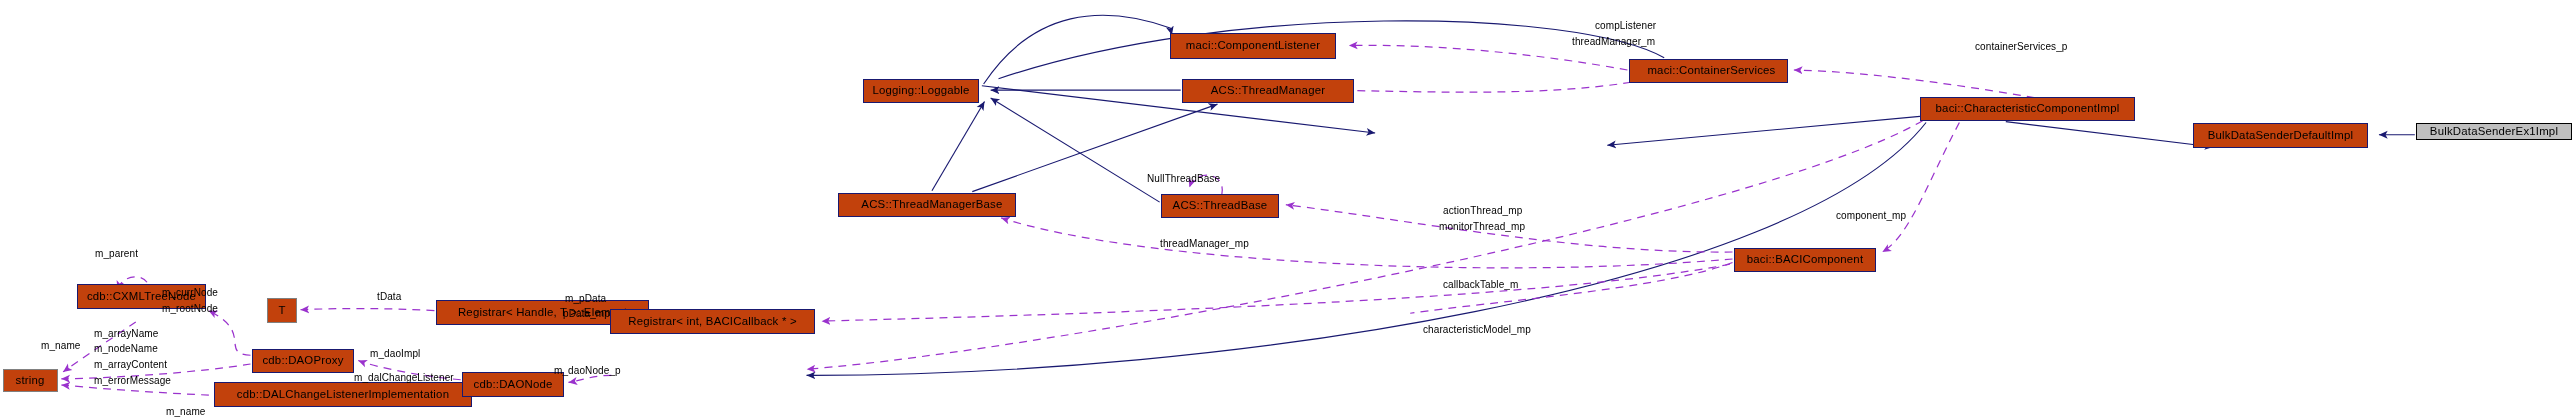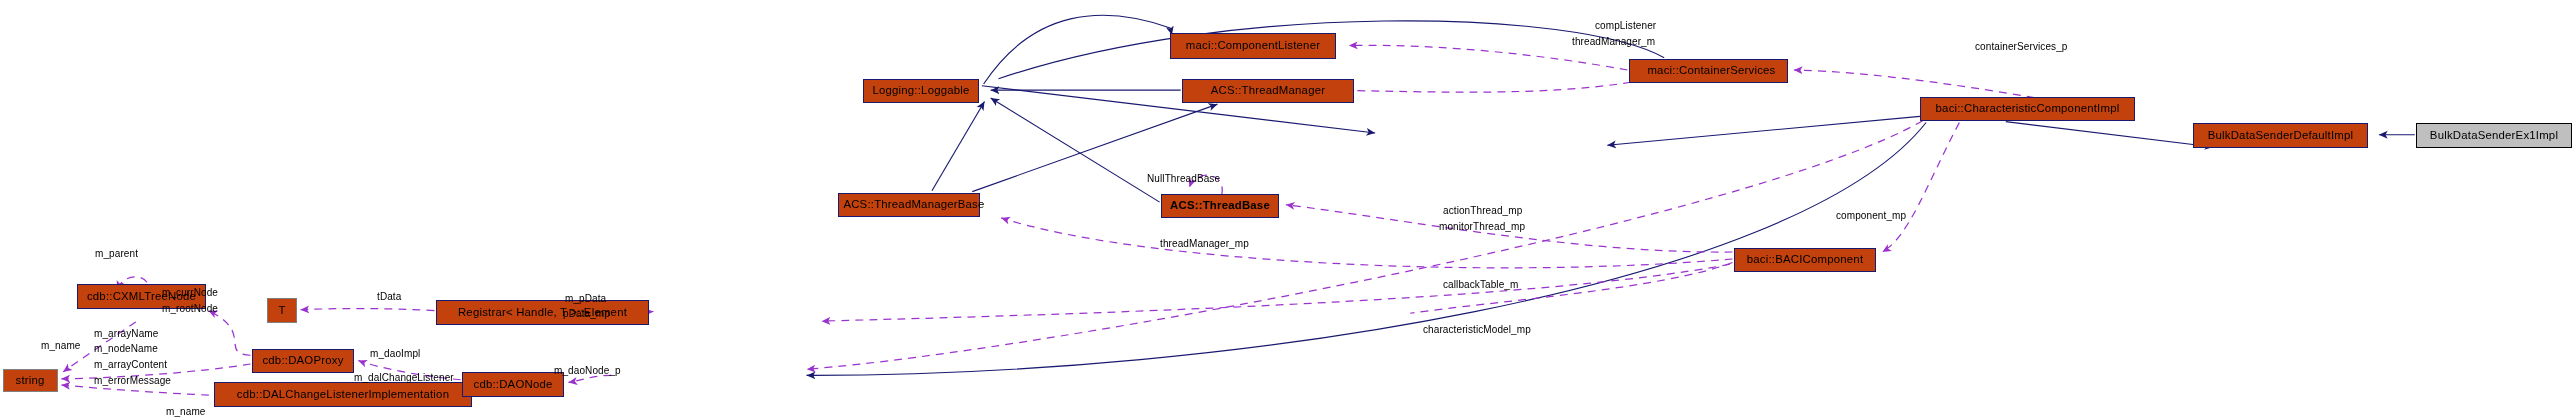--- a/index.html
+++ b/index.html
@@ -159,36 +159,37 @@
 
   <div class="node" style="left:863px;top:79px;width:116px;height:24px;">Logging::Loggable</div>
 
   <div class="node" style="left:1182px;top:79px;width:172px;height:24px;">ACS::ThreadManager</div>
 
   <div class="node" style="left:1629px;top:59px;width:159px;height:24px;padding-left:12px;">maci::ContainerServices</div>
 
 
   <div class="node" style="left:2193px;top:123px;width:175px;height:24.5px;">BulkDataSenderDefaultImpl</div>
 
-  <div class="node highlight" style="left:2416px;top:123px;width:156px;height:25px;">BulkDataSenderEx1Impl</div>
-
-  <div class="node" style="left:838px;top:193px;width:142px;height:24px;padding-left:16px;">ACS::ThreadManagerBase</div>
-
-  <div class="node" style="left:1161px;top:194px;width:118px;height:24px;font-weight:bold;">ACS::ThreadBase</div>
+  <div class="node highlight" style="left:2416px;top:123px;width:156px;height:17px;">BulkDataSenderEx1Impl</div>
+
+  <div class="node" style="left:838px;top:193px;width:178px;height:24px;padding-left:16px;">ACS::ThreadManagerBase</div>
+
+  <div class="node" style="left:1161px;top:194px;width:118px;height:24px;">ACS::ThreadBase</div>
 
   <div class="node" style="left:1920px;top:97px;width:215px;height:24px;">baci::CharacteristicComponentImpl</div>
 
   <div class="node" style="left:1734px;top:248px;width:142px;height:24px;">baci::BACIComponent</div>
 
   <div class="node" style="left:77px;top:284px;width:129px;height:24.5px;">cdb::CXMLTreeNode</div>
 
   <div class="node plain" style="left:267px;top:298px;width:30px;height:24.5px;">T</div>
 
   <div class="node" style="left:436px;top:300px;width:213px;height:24.5px;">Registrar&lt; Handle, T &gt;::Element</div>
 
+  <div class="node" style="left:610px;top:309px;width:205px;height:24.5px;">Registrar&lt; int, BACICallback * &gt;</div>
 
   <div class="node" style="left:252px;top:349px;width:102px;height:24px;">cdb::DAOProxy</div>
 
 
   <div class="node plain" style="left:2.6px;top:369px;width:55px;height:23px;">string</div>
 
   <div class="node" style="left:214px;top:364px;width:258px;height:24.5px;margin-top:18px;">cdb::DALChangeListenerImplementation</div>
 
   <div class="node" style="left:462px;top:372px;width:102px;height:24.5px;">cdb::DAONode</div>
 

